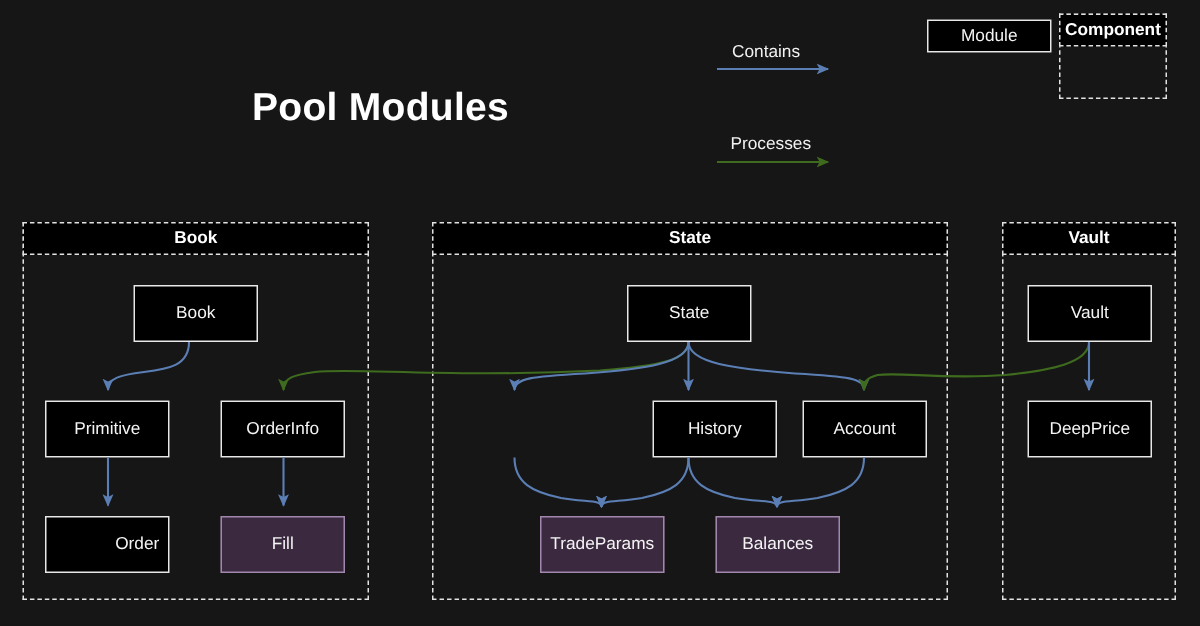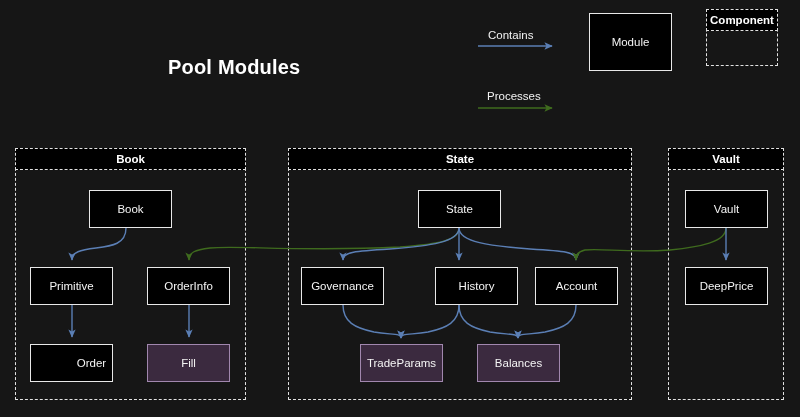--- a/index.html
+++ b/index.html
@@ -20,21 +20,21 @@
     left: 0; top: 0;
     width: 800px; height: 417px;
     pointer-events: none;
   }
 
   
   .title {
     position: absolute;
     left: 168px;
     top: 56px;
-    font-size: 20px;
+    font-size: 26px;
     font-weight: bold;
     color: #ffffff;
     letter-spacing: 0.2px;
     white-space: nowrap;
   }
 
   
   .legend-label {
     position: absolute;
     font-size: 11.5px;
@@ -86,21 +86,21 @@
 </head>
 <body>
 
 <div id="canvas">
 
   <div class="title">Pool Modules</div>
 
   <div class="legend-label legend-contains-label">Contains</div>
   <div class="legend-label legend-processes-label">Processes</div>
 
-  <div class="node" style="left:589px; top:13px; width:83px; height:58px;">
+  <div class="node" style="left:618px; top:13px; width:83px; height:22px;">
     <span>Module</span>
   </div>
   <div class="component" style="left:706px; top:9px; width:72px; height:57px;"></div>
   <div class="component-header" style="left:706px; top:9px; width:72px; height:22px;">Component</div>
 
   <div class="component" style="left:15px; top:148px; width:231px; height:252px;"></div>
   <div class="component-header" style="left:15px; top:148px; width:231px; height:22px;">Book</div>
 
   <div class="node" style="left:89px; top:190px; width:83px; height:38px;">
     <span>Book</span>
@@ -116,23 +116,20 @@
   </div>
   <div class="node primitive" style="left:147px; top:344px; width:83px; height:38px;">
     <span>Fill</span>
   </div>
 
   <div class="component" style="left:288px; top:148px; width:344px; height:252px;"></div>
   <div class="component-header" style="left:288px; top:148px; width:344px; height:22px;">State</div>
 
   <div class="node" style="left:418px; top:190px; width:83px; height:38px;">
     <span>State</span>
-  </div>
-  <div class="node" style="left:301px; top:267px; width:83px; height:38px;">
-    <span>Governance</span>
   </div>
   <div class="node" style="left:418px; top:267px; width:83px; height:38px;margin-left:17px;">
     <span>History</span>
   </div>
   <div class="node" style="left:535px; top:267px; width:83px; height:38px;">
     <span>Account</span>
   </div>
   <div class="node primitive" style="left:360px; top:344px; width:83px; height:38px;">
     <span>TradeParams</span>
   </div>

